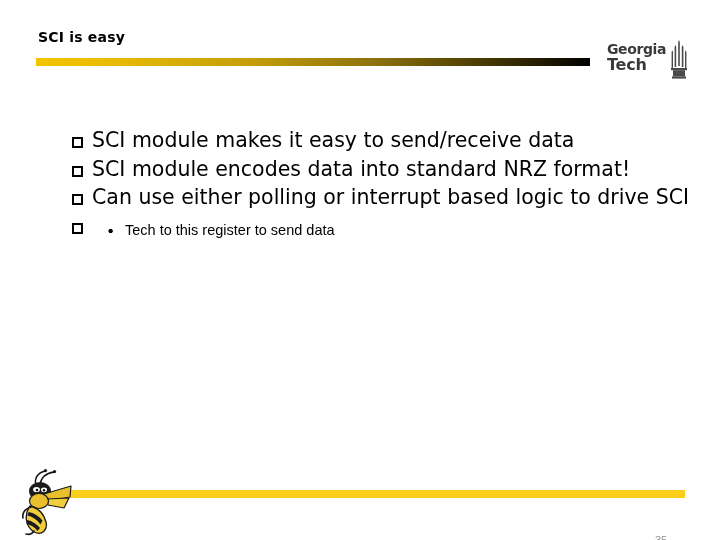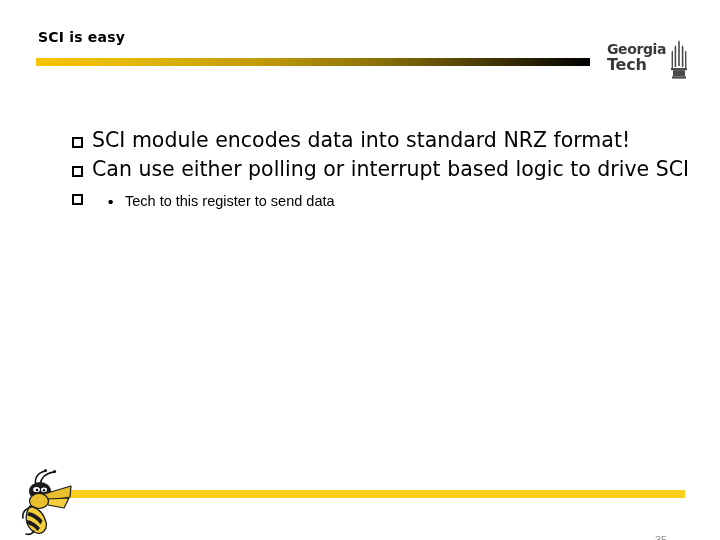--- a/index.html
+++ b/index.html
@@ -195,20 +195,24 @@
         <rect x="2" y="28" width="16" height="2.2"></rect>
         <rect x="4" y="30.2" width="12" height="6.2"></rect>
         <rect x="3" y="36.4" width="14" height="2.2"></rect>
       </g>
     </svg>
   </span>
 </div>
 
 <div id="body-content">
 
+  <div class="bullet-l1">
+    <span class="marker"><i class="sq"></i></span>
+    <span>SCI module makes it easy to send/receive data</span>
+  </div>
 
   <div class="bullet-l1">
     <span class="marker"><i class="sq"></i></span>
     <span>SCI module encodes data into standard NRZ format!</span>
   </div>
 
   <div class="bullet-l1">
     <span class="marker"><i class="sq"></i></span>
   </div>
 

